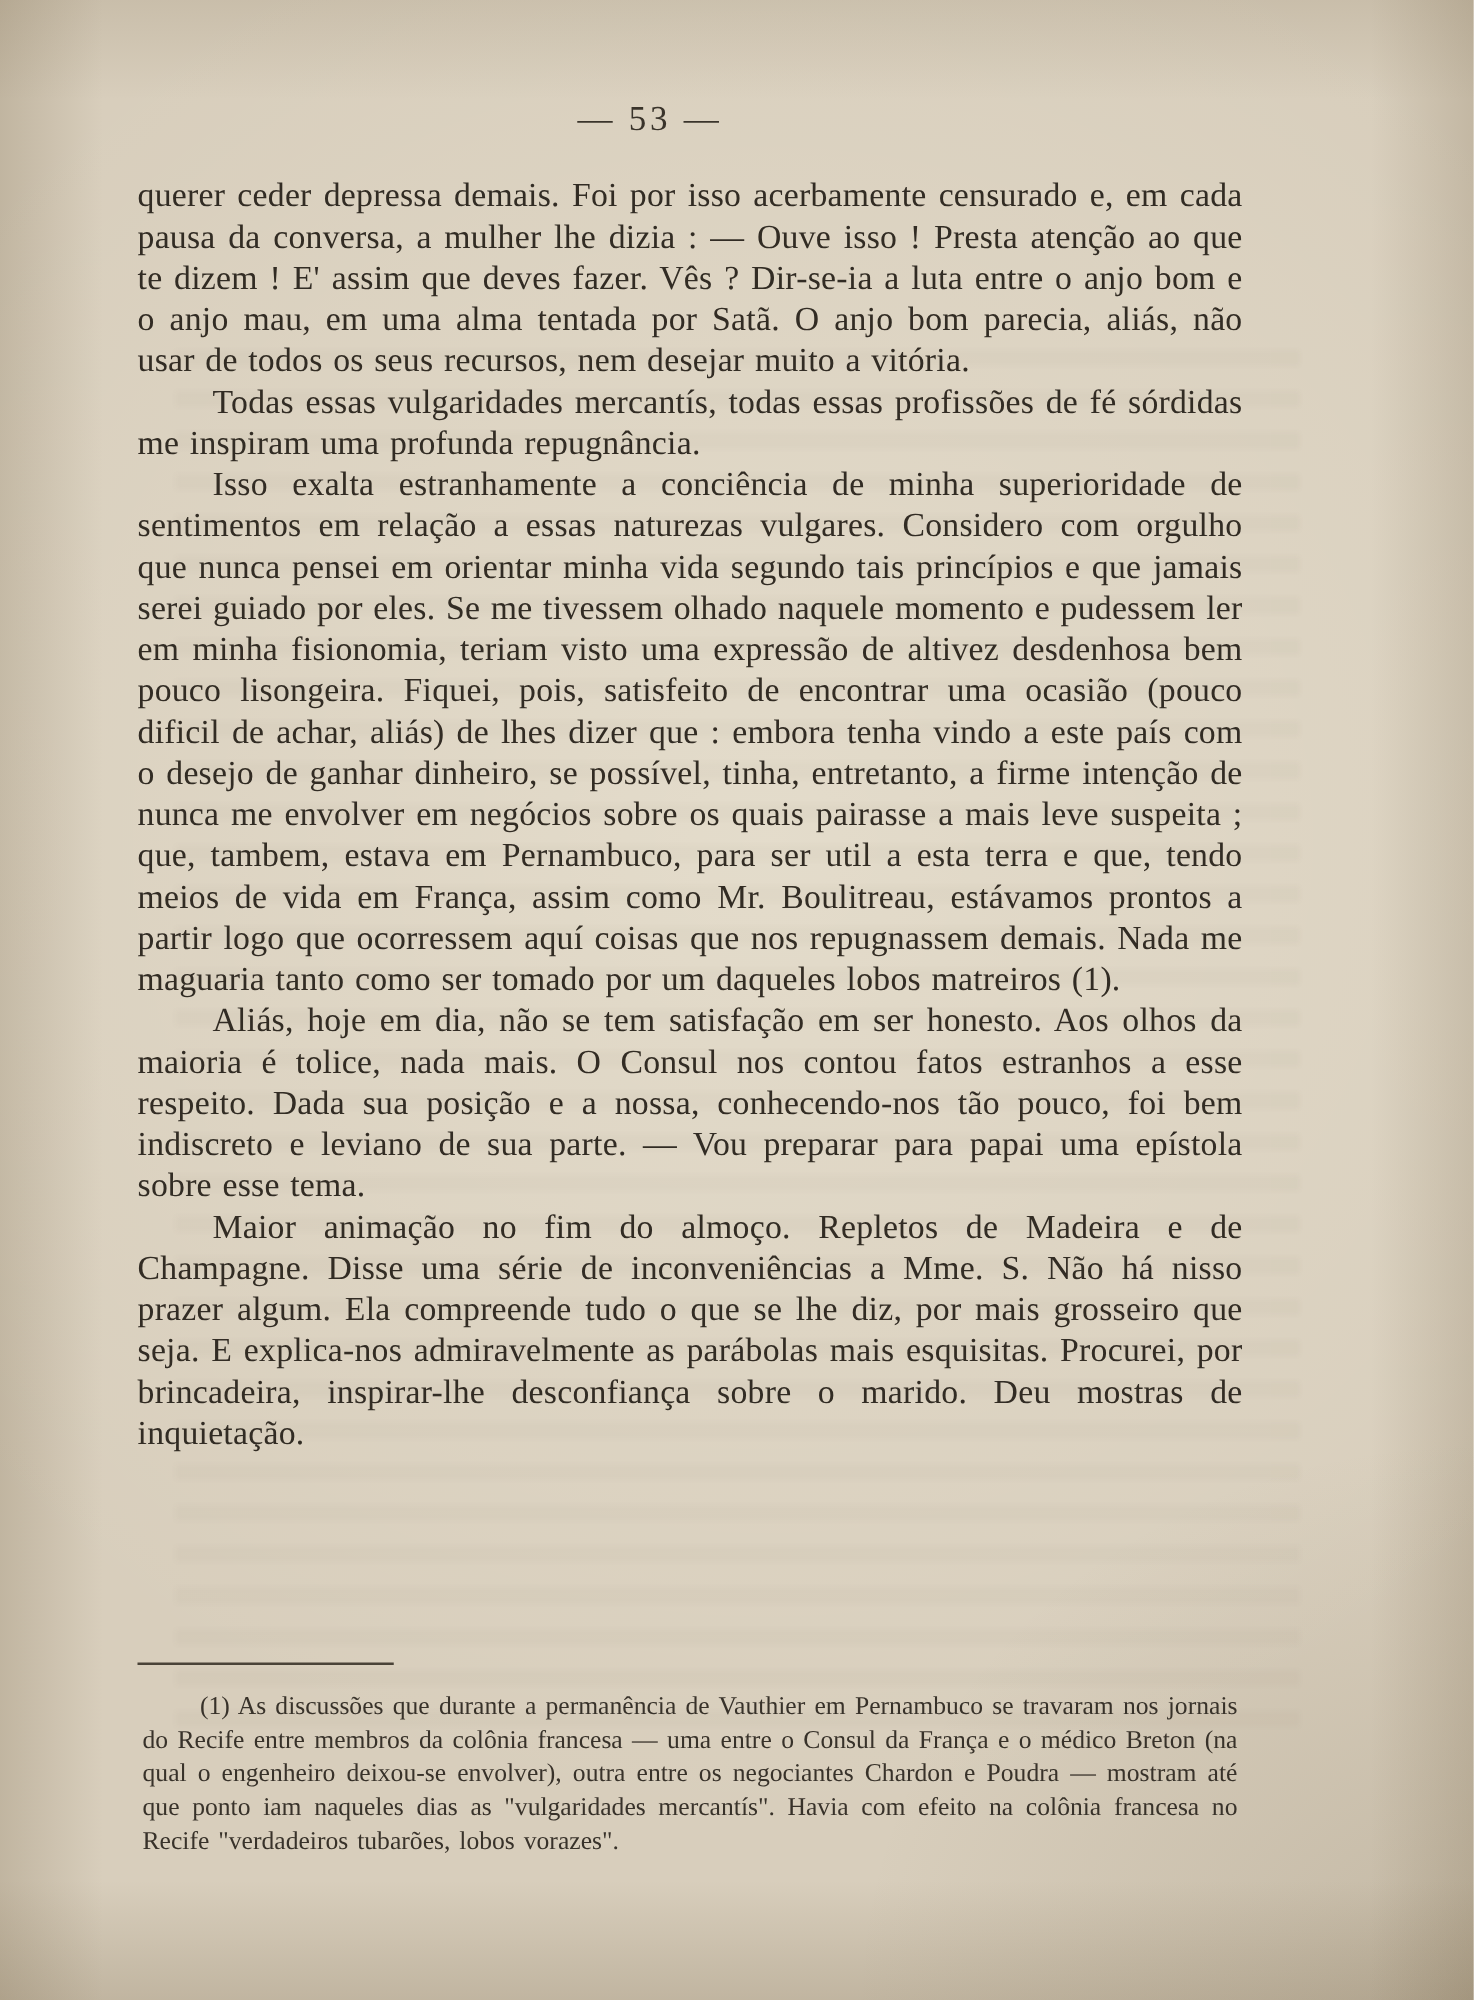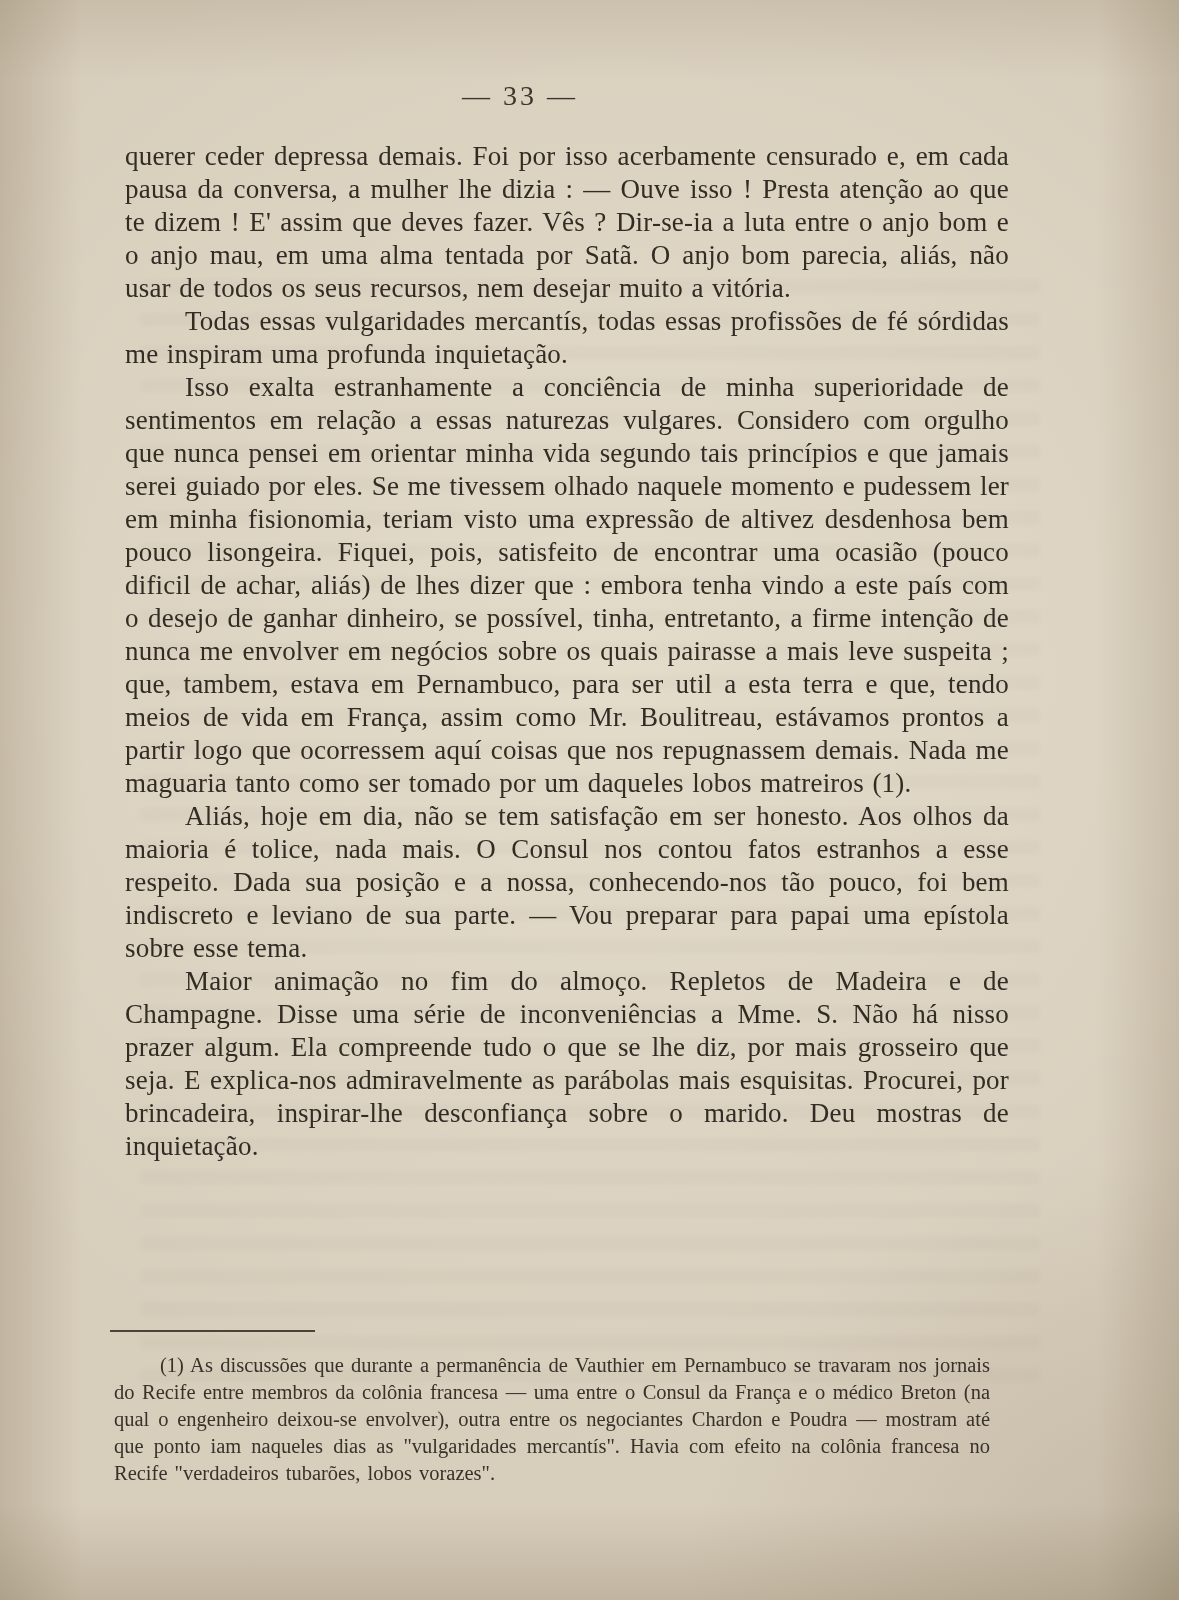--- a/index.html
+++ b/index.html
@@ -53,21 +53,20 @@
   .body-text {
     position: absolute;
     left: 110px;
     top: 140px;
     width: 884px;
     font-size: 27px;
     line-height: 33px;
     text-align: justify;
     letter-spacing: 0.2px;
     word-spacing: 1.5px;
-    margin-left: 15px;
   }
   .body-text p {
     margin: 0;
     text-indent: 60px;
   }
   .body-text p.first {
     text-indent: 0;
   }
   .footnote-rule {
     position: absolute;
@@ -93,25 +92,25 @@
     text-indent: 46px;
   }
 </style>
 </head>
 <body>
 
 <div class="page">
 
   <div class="bleed"></div>
 
-  <div class="page-number">— 33 —</div>
+  <div class="page-number">— 53 —</div>
 
   <div class="body-text">
     <p class="first">querer ceder depressa demais. Foi por isso acerbamente censurado e, em cada pausa da conversa, a mulher lhe dizia : — Ouve isso ! Presta atenção ao que te dizem ! E' assim que deves fazer. Vês ? Dir-se-ia a luta entre o anjo bom e o anjo mau, em uma alma tentada por Satã. O anjo bom parecia, aliás, não usar de todos os seus recursos, nem desejar muito a vitória.</p>
-    <p>Todas essas vulgaridades mercantís, todas essas profissões de fé sórdidas me inspiram uma profunda inquietação.</p>
+    <p>Todas essas vulgaridades mercantís, todas essas profissões de fé sórdidas me inspiram uma profunda repugnância.</p>
     <p>Isso exalta estranhamente a conciência de minha superioridade de sentimentos em relação a essas naturezas vulgares. Considero com orgulho que nunca pensei em orientar minha vida segundo tais princípios e que jamais serei guiado por eles. Se me tivessem olhado naquele momento e pudessem ler em minha fisionomia, teriam visto uma expressão de altivez desdenhosa bem pouco lisongeira. Fiquei, pois, satisfeito de encontrar uma ocasião (pouco dificil de achar, aliás) de lhes dizer que : embora tenha vindo a este país com o desejo de ganhar dinheiro, se possível, tinha, entretanto, a firme intenção de nunca me envolver em negócios sobre os quais pairasse a mais leve suspeita ; que, tambem, estava em Pernambuco, para ser util a esta terra e que, tendo meios de vida em França, assim como Mr. Boulitreau, estávamos prontos a partir logo que ocorressem aquí coisas que nos repugnassem demais. Nada me maguaria tanto como ser tomado por um daqueles lobos matreiros (1).</p>
     <p>Aliás, hoje em dia, não se tem satisfação em ser honesto. Aos olhos da maioria é tolice, nada mais. O Consul nos contou fatos estranhos a esse respeito. Dada sua posição e a nossa, conhecendo-nos tão pouco, foi bem indiscreto e leviano de sua parte. — Vou preparar para papai uma epístola sobre esse tema.</p>
     <p>Maior animação no fim do almoço. Repletos de Madeira e de Champagne. Disse uma série de inconveniências a Mme. S. Não há nisso prazer algum. Ela compreende tudo o que se lhe diz, por mais grosseiro que seja. E explica-nos admiravelmente as parábolas mais esquisitas. Procurei, por brincadeira, inspirar-lhe desconfiança sobre o marido. Deu mostras de inquietação.</p>
   </div>
 
   <div class="footnote-rule"></div>
 
   <div class="footnote">
     <p>(1) As discussões que durante a permanência de Vauthier em Pernambuco se travaram nos jornais do Recife entre membros da colônia francesa — uma entre o Consul da França e o médico Breton (na qual o engenheiro deixou-se envolver), outra entre os negociantes Chardon e Poudra — mostram até que ponto iam naqueles dias as "vulgaridades mercantís". Havia com efeito na colônia francesa no Recife "verdadeiros tubarões, lobos vorazes".</p>
   </div>

